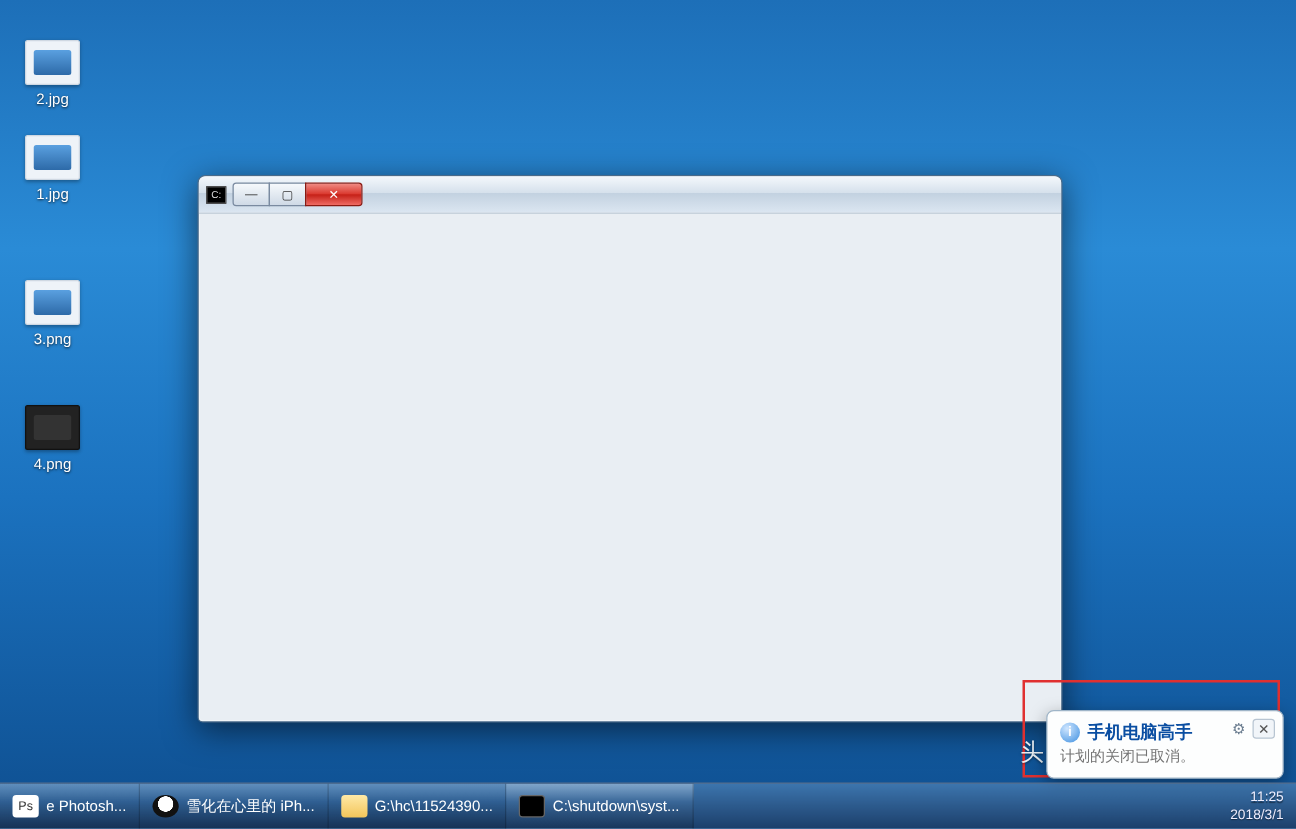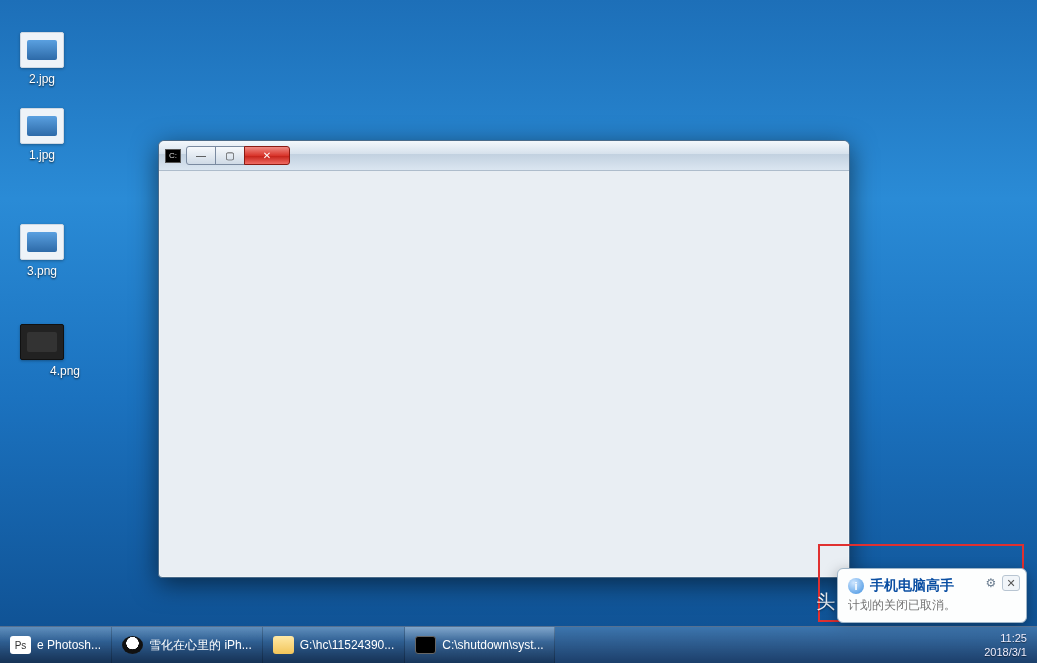--- a/index.html
+++ b/index.html
@@ -151,21 +151,21 @@
         <div class="mini"></div>
       </div>
     <div>1.jpg</div>
   </div>
   <div class="dicon" style="left:4px; top:224px;">
     <div class="thumb">
         <div class="mini"></div>
       </div>
     <div>3.png</div>
   </div>
-  <div class="dicon" style="left:4px; top:324px;text-align:right;">
+  <div class="dicon" style="left:4px; top:324px;">
     <div class="thumb dark">
         <div class="mini"></div>
       </div>
     <div>4.png</div>
   </div>
 </div>
 
 <div class="window">
   <div class="titlebar">
     <div class="appicon">C:</div>

